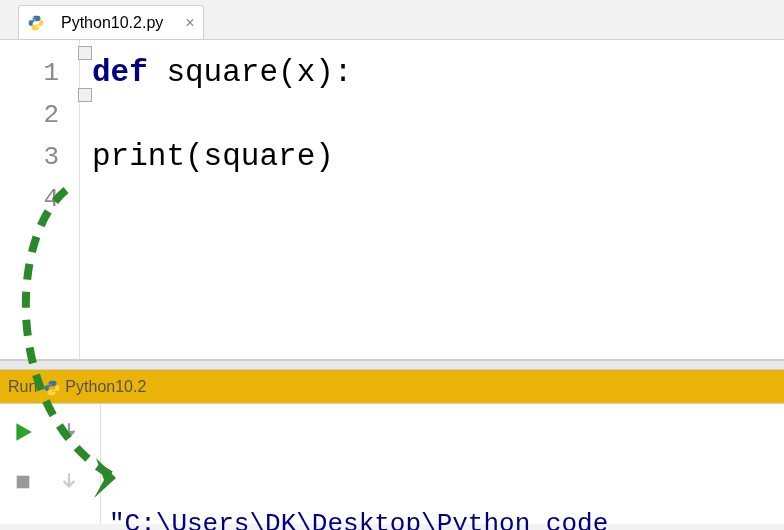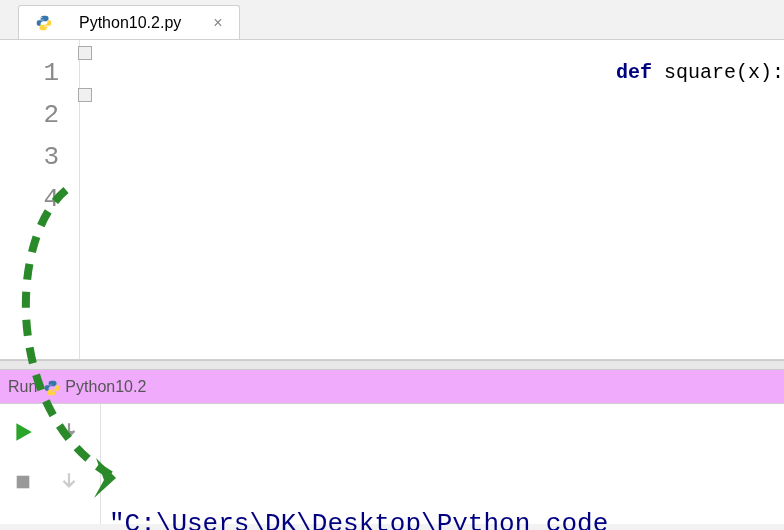--- a/index.html
+++ b/index.html
@@ -17,24 +17,24 @@
       display: flex;
       align-items: flex-end;
       border-bottom: 1px solid #d0d0d0;
       padding-left: 18px;
     }
     .file-tab {
       background: #ffffff;
       border: 1px solid #d0d0d0;
       border-bottom: none;
       border-radius: 3px 3px 0 0;
-      padding: 5px 16px;
-      display: flex;
-      align-items: center;
-      gap: 26px;
+      padding: 5px 8px;
+      display: flex;
+      align-items: center;
+      gap: 16px;
       font-size: 16px;
       height: 34px;
     }
     .py-icon {
       width: 18px;
       height: 18px;
       position: relative;
     }
     .py-icon svg { width: 18px; height: 18px; }
     .tab-close {
@@ -63,23 +63,22 @@
       padding-right: 20px;
       line-height: 42px;
       height: 42px;
     }
     .code-area {
       flex: 1;
       padding-top: 12px;
       padding-left: 12px;
       position: relative;
       font-family: "Consolas", "Courier New", monospace;
-      font-size: 20px;
+      font-size: 31px;
       line-height: 42px;
-      text-align: right;
     }
     .code-line {
       height: 42px;
       white-space: pre;
     }
     .kw { color: #000080; font-weight: bold; }
     .fn { color: #000000; }
     .fold-marker {
       position: absolute;
       left: -2px;
@@ -91,21 +90,21 @@
     }
     .fold-top { top: 6px; }
     .fold-bot { top: 48px; }
     .separator {
       height: 10px;
       background: #e8e8e8;
       border-top: 1px solid #ccc;
       border-bottom: 1px solid #ccc;
     }
     .run-header {
-      background: #f0abfc;
+      background: #eab308;
       height: 34px;
       display: flex;
       align-items: center;
       padding-left: 8px;
       gap: 6px;
       font-size: 16px;
       color: #555;
       border-bottom: 1px solid #d0d0d0;
     }
     .console-area {
@@ -180,20 +179,21 @@
     <div class="line-num">3</div>
     <div class="line-num">4</div>
     <div class="line-num"></div>
     <div class="line-num"></div>
   </div>
   <div class="code-area">
     <div class="fold-marker fold-top"></div>
     <div class="fold-marker fold-bot"></div>
     <div class="code-line"><span class="kw">def</span><span> square(x):</span></div>
     <div class="code-line"></div>
+    <div class="code-line"><span class="fn">print</span><span>(square)</span></div>
   </div>
 </div>
 
 <div class="separator"></div>
 
 <div class="run-header">
   <span>Run</span>
   <span class="py-icon py-icon-small">
     <svg viewBox="0 0 32 32">
         <path fill="#3776ab" d="M15 3c-4 0-5 2-5 4v3h6v1H7c-2 0-4 1-4 5s2 5 4 5h3v-4c0-2 2-4 4-4h6c2 0 4-2 4-4V7c0-2-1-4-5-4h-4z"></path>

